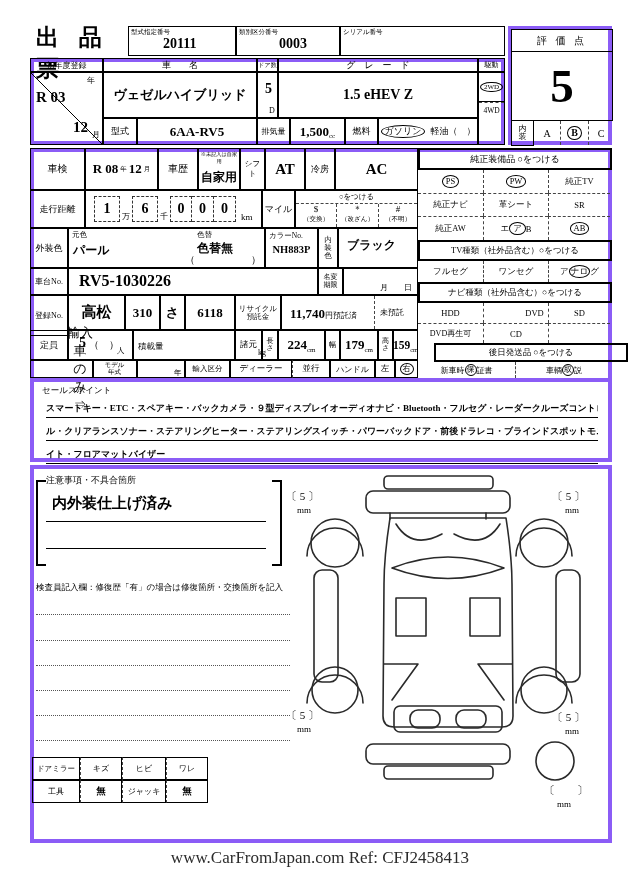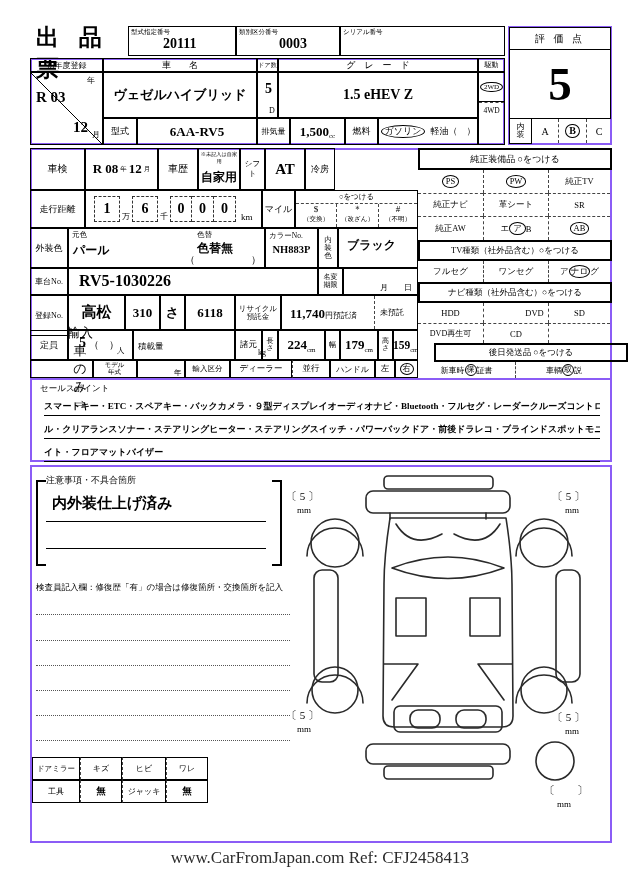--- a/index.html
+++ b/index.html
@@ -1,20 +1,20 @@
 <!DOCTYPE html>
 <html><head>
 <meta charset="utf-8">
 <style>
   html,body{margin:0;padding:0;background:#fff;}
   #page{position:relative;width:640px;height:880px;background:#ffffff;
         font-family:Liberation Serif, serif;color:#000;overflow:hidden;}
   .a{position:absolute;box-sizing:border-box;}
   .c{border:1px solid #000;}
-  .b2{border:2px solid #8b5cf6;}
+  .b2{border:4px solid #8b5cf6;}
   .ctr{display:flex;align-items:center;justify-content:center;text-align:center;}
   .hw{font-weight:bold;}
   .circ{display:inline-block;border:1.5px solid #000;border-radius:50%;padding:0 3px;line-height:1.25;}
   .vstack{word-break:break-all;line-height:1.05;text-align:center;}
   .dashL{border-left:1px dashed #444;}
   .dashT{border-top:1px dashed #444;}
   .dotline{border-top:1.5px dotted #555;}
   .uline{border-bottom:1.2px solid #000;}
   .sub{font-size:6.5px;vertical-align:-2px;}
 </style>
@@ -103,20 +103,21 @@
       <span class="sub">月</span>
   </div>
   <div class="a c ctr" style="left:158px;top:148px;width:40px;height:42px;font-size:10px;">車歴</div>
   <div class="a c" style="left:198px;top:148px;width:42px;height:42px;">
     <div style="font-size:5.2px;text-align:center;margin-top:2px;">※未記入は自家用</div>
     <div class="hw" style="font-size:12px;text-align:center;margin-top:4px;">自家用</div>
   </div>
   <div class="a c ctr" style="left:240px;top:148px;width:25px;height:42px;font-size:7.5px;">シフト</div>
   <div class="a c ctr hw" style="left:265px;top:148px;width:40px;height:42px;font-size:15px;">AT</div>
   <div class="a c ctr" style="left:305px;top:148px;width:30px;height:42px;font-size:9px;">冷房</div>
+  <div class="a c ctr hw" style="left:335px;top:148px;width:83px;height:42px;font-size:15px;">AC</div>
 
   <div class="a c ctr" style="left:30px;top:190px;width:55px;height:38px;font-size:9px;">走行距離</div>
   <div class="a c" style="left:85px;top:190px;width:177px;height:38px;">
     <div class="a ctr hw" style="left:8px;top:5px;width:26px;height:26px;border:1.5px dashed #333;font-size:14px;">1</div>
     <div class="a" style="left:36px;top:20px;font-size:8px;">万</div>
     <div class="a ctr hw" style="left:46px;top:5px;width:26px;height:26px;border:1.5px dashed #333;font-size:14px;">6</div>
     <div class="a" style="left:74px;top:20px;font-size:8px;">千</div>
     <div class="a ctr hw" style="left:84px;top:5px;width:22px;height:26px;border:1.5px dashed #333;font-size:14px;">0</div>
     <div class="a ctr hw" style="left:106px;top:5px;width:22px;height:26px;border:1.5px dashed #333;border-left:none;font-size:14px;">0</div>
     <div class="a ctr hw" style="left:128px;top:5px;width:22px;height:26px;border:1.5px dashed #333;border-left:none;font-size:14px;">0</div>

